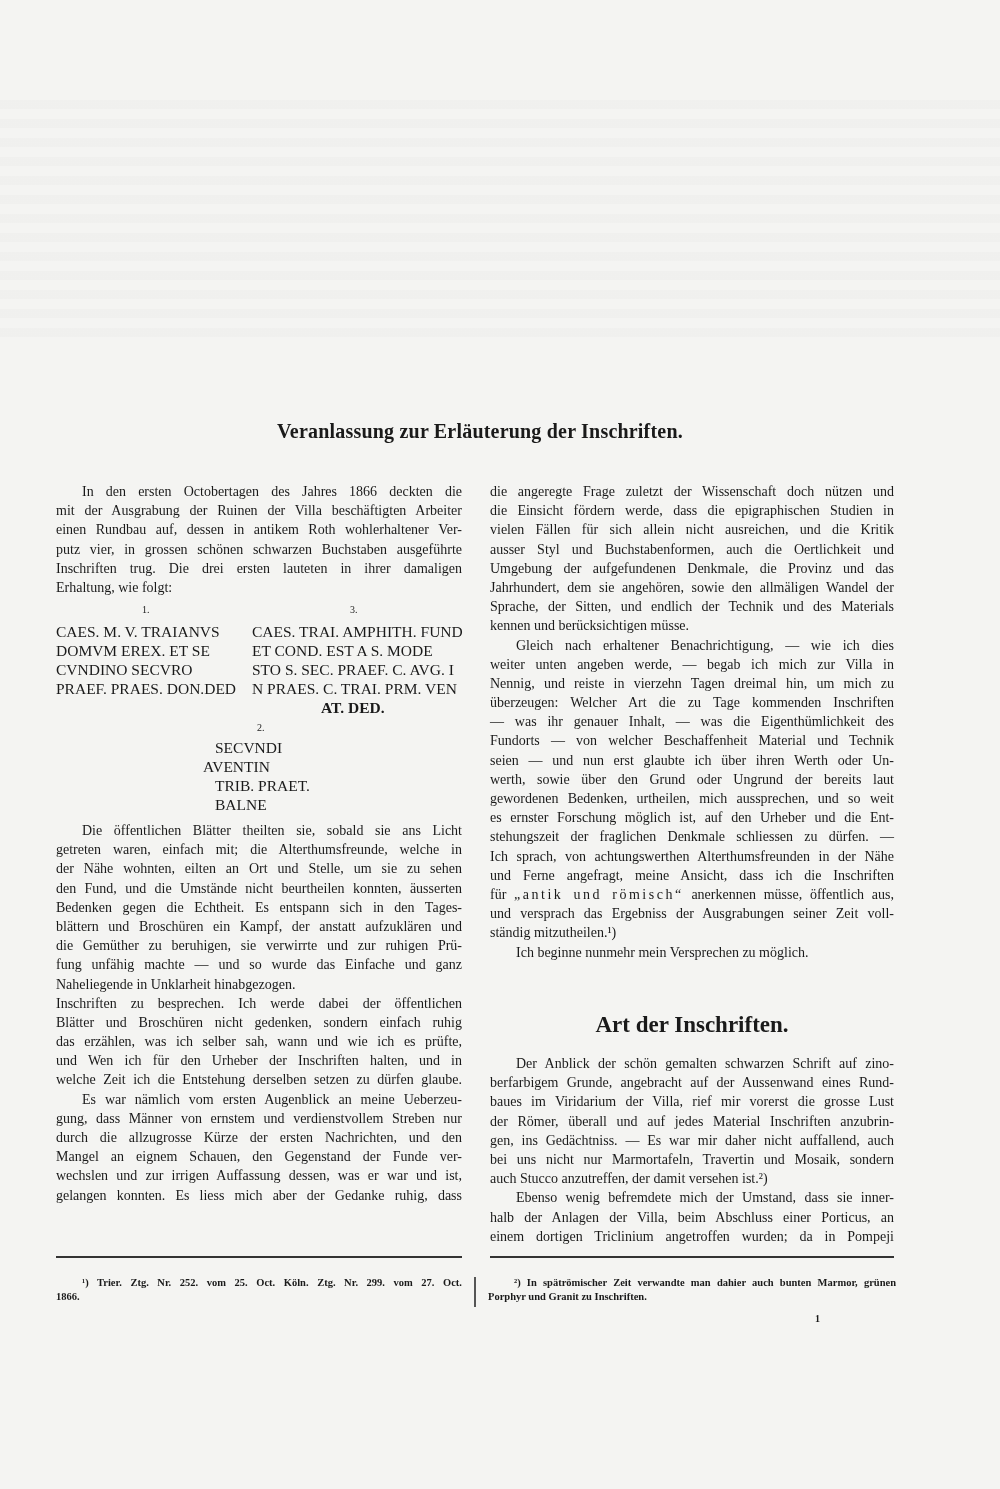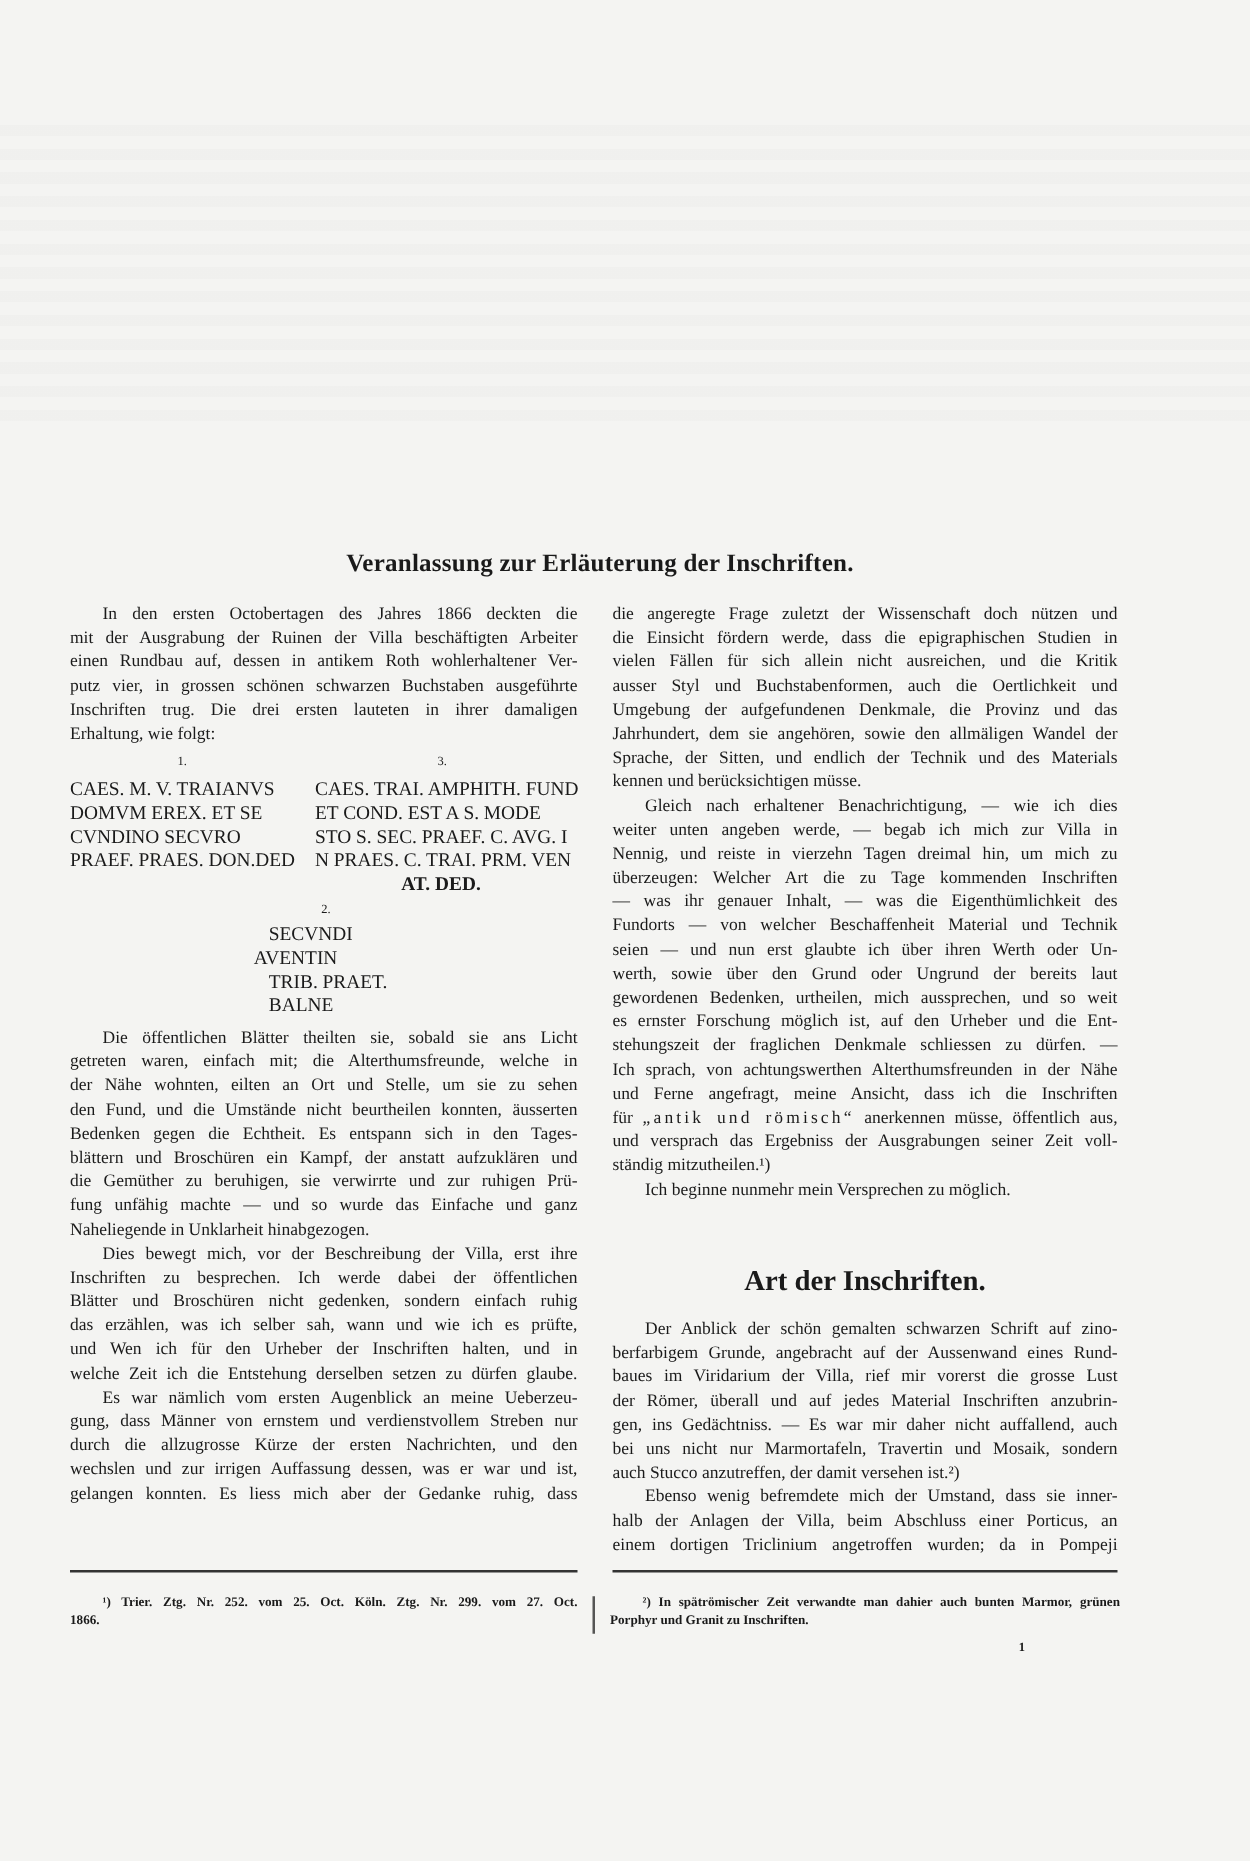--- a/index.html
+++ b/index.html
@@ -11,21 +11,21 @@
     font-family: "DejaVu Serif", "Liberation Serif", serif;
     color: #1a1a1a;
   }
   .page { position: absolute; inset: 0; }
   .bleed {
     position: absolute; left: 0; top: 100px; width: 1000px; height: 240px;
     background: repeating-linear-gradient(180deg, rgba(0,0,0,0.018) 0px, rgba(0,0,0,0.018) 9px, transparent 9px, transparent 19px);
     opacity: 0.8;
   }
   .title {
-    position: absolute; left: 0; width: 960px; top: 440px;
+    position: absolute; left: 0; width: 960px; top: 420px;
     text-align: center;
     font-family: "Liberation Serif", serif;
     font-weight: bold; font-size: 20px; letter-spacing: 0.2px;
   }
   .col {
     position: absolute;
     font-family: "Liberation Serif", serif;
     font-size: 14px; line-height: 19.2px;
   }
   .col-left { left: 56px; top: 482px; width: 406px; }
@@ -98,31 +98,31 @@
       <span class="line">getreten waren, einfach mit; die Alterthumsfreunde, welche in</span>
       <span class="line">der Nähe wohnten, eilten an Ort und Stelle, um sie zu sehen</span>
       <span class="line">den Fund, und die Umstände nicht beurtheilen konnten, äusserten</span>
       <span class="line">Bedenken gegen die Echtheit. Es entspann sich in den Tages-</span>
       <span class="line">blättern und Broschüren ein Kampf, der anstatt aufzuklären und</span>
       <span class="line">die Gemüther zu beruhigen, sie verwirrte und zur ruhigen Prü-</span>
       <span class="line">fung unfähig machte — und so wurde das Einfache und ganz</span>
       <span class="line last">Naheliegende in Unklarheit hinabgezogen.</span>
     </div>
     <div>
-      <span class="line indent">Dies bewegt mich, vor der Beschreibung der Villa, erst ihre</span>
       <span class="line">Inschriften zu besprechen. Ich werde dabei der öffentlichen</span>
       <span class="line">Blätter und Broschüren nicht gedenken, sondern einfach ruhig</span>
       <span class="line">das erzählen, was ich selber sah, wann und wie ich es prüfte,</span>
       <span class="line">und Wen ich für den Urheber der Inschriften halten, und in</span>
       <span class="line">welche Zeit ich die Entstehung derselben setzen zu dürfen glaube.</span>
     </div>
     <div>
       <span class="line indent">Es war nämlich vom ersten Augenblick an meine Ueberzeu-</span>
       <span class="line">gung, dass Männer von ernstem und verdienstvollem Streben nur</span>
       <span class="line">durch die allzugrosse Kürze der ersten Nachrichten, und den</span>
+      <span class="line">Mangel an eignem Schauen, den Gegenstand der Funde ver-</span>
       <span class="line">wechslen und zur irrigen Auffassung dessen, was er war und ist,</span>
       <span class="line">gelangen konnten. Es liess mich aber der Gedanke ruhig, dass</span>
     </div>
   </div>
 
   <div class="col col-right">
     <div>
       <span class="line">die angeregte Frage zuletzt der Wissenschaft doch nützen und</span>
       <span class="line">die Einsicht fördern werde, dass die epigraphischen Studien in</span>
       <span class="line">vielen Fällen für sich allein nicht ausreichen, und die Kritik</span>

